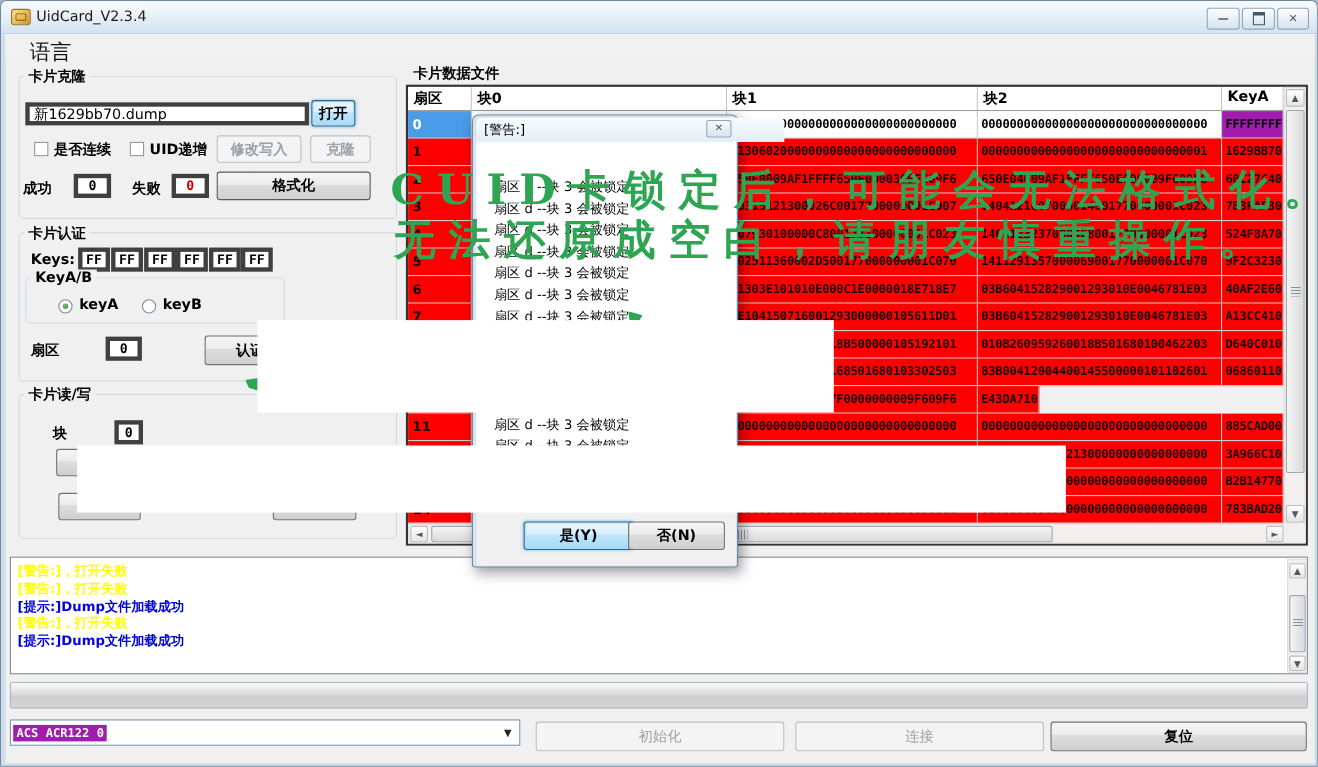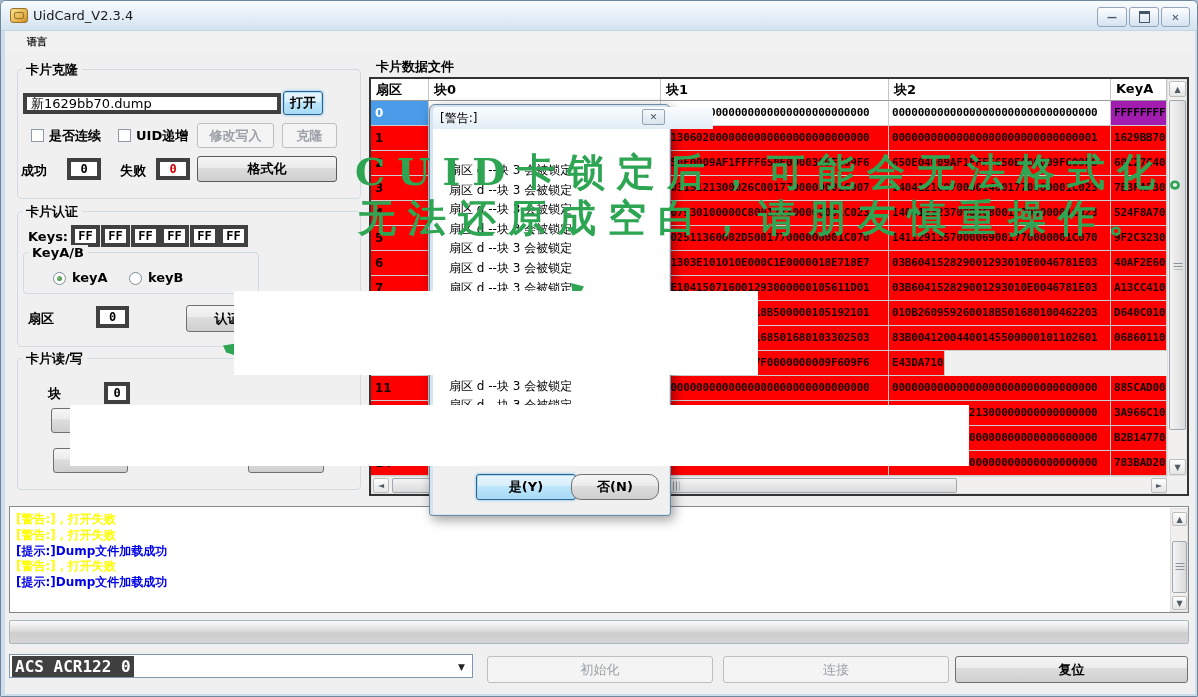--- a/index.html
+++ b/index.html
@@ -11,21 +11,21 @@
   .frame-strip{background:#CEDDEC;z-index:0;}
   #title-text{left:32px;top:7px;font-size:13px;color:#1a1a1a;}
   .chip{left:9px;top:7px;width:18px;height:15px;border:1px solid #9A7426;border-radius:3px;
         background:linear-gradient(135deg,#F9E18E,#E0AC45 70%,#C98F2E);}
   .chip::after{content:"";position:absolute;left:3px;top:3px;right:3px;bottom:3px;border:1px solid rgba(122,87,20,.75);border-radius:2px;}
   .winbtn{top:6px;width:30px;height:20px;border:1px solid #93A6B9;border-radius:3px;
           background:linear-gradient(#FDFEFF,#E8F0F7 50%,#D5E2EE);display:flex;align-items:center;justify-content:center;
           font-size:10px;color:#44566A;font-weight:bold;}
   .restore-glyph{width:9px;height:8px;border:1px solid #44566A;border-top-width:3px;}
   #menubar{left:4px;top:30px;width:1190px;height:22px;background:#F1F1F1;}
-  #menu-language{left:20px;top:33px;padding:1px 6px;font-size:10px;color:#111;font-weight:bold;}
+  #menu-language{left:20px;top:33px;padding:1px 6px;font-size:19px;color:#111;}
   
   .grp{border:1px solid #D3DBE2;border-radius:4px;background:transparent;}
   .grp-label{background:#F0F0F0;padding:0 4px;font-size:13px;font-weight:bold;color:#000;}
   .lbl{font-size:13px;font-weight:bold;color:#000;}
   .tb{background:#fff;border:4px solid #404040;font-size:13px;color:#000;display:flex;align-items:center;padding:0 4px;overflow:hidden;white-space:nowrap;}
   .tb.center{justify-content:center;font-weight:bold;font-family:"DejaVu Sans Mono",monospace;font-size:12px;}
   .btn{display:flex;align-items:center;justify-content:center;border:1px solid #707070;border-radius:3px;
        background:linear-gradient(#F5F5F5,#EBEBEB 45%,#DDDDDD 46%,#CFCFCF);font-size:13px;color:#000;}
   .btn.bold{font-weight:bold;}
   .btn.dark{border-color:#5A5A5A;}
@@ -74,21 +74,21 @@
   .gmark{z-index:8;background:#2DA552;}
   .redact{background:#FFFFFF;z-index:10;}
   
   #log{left:8px;top:505px;width:1180px;height:107px;background:#fff;border:1px solid #828790;overflow:hidden;}
   .log-line{font-size:12px;line-height:15.8px;padding-left:6px;white-space:nowrap;font-weight:bold;}
   
   #progress{left:8px;top:619px;width:1180px;height:24px;border:1px solid #AAB4BE;border-radius:2px;
             background:linear-gradient(#FBFBFB,#DCDCDC 45%,#CDCDCD 55%,#D6D6D6);}
   #bottom-band{left:4px;top:612px;width:1190px;height:81px;background:#EBF0F7;z-index:-1;}
   #combo{left:8px;top:653px;width:464px;height:24px;background:#fff;border:1px solid #7F96AF;display:flex;align-items:center;}
-  #combo .val{margin-left:2px;background:#404040;color:#fff;font-family:"DejaVu Sans Mono",monospace;font-size:16px;font-weight:bold;padding:1px 3px;}
+  #combo .val{margin-left:2px;background:#a21caf;color:#fff;font-family:"DejaVu Sans Mono",monospace;font-size:11px;font-weight:bold;padding:1px 3px;}
   #combo .arrow{position:absolute;right:7px;top:7px;font-size:9px;color:#222;}
 </style>
 </head>
 <body>
 
 <div id="win">
 
   <div class="abs frame-strip" style="left:0;top:30px;width:4px;height:667px;"></div>
   <div class="abs frame-strip" style="left:1194px;top:30px;width:4px;height:667px;"></div>
   <div class="abs frame-strip" style="left:0;top:693px;width:1198px;height:4px;"></div>
@@ -330,21 +330,21 @@
           <div class="dlg-line">扇区 d --块 3 会被锁定</div>
           <div class="dlg-line">扇区 d --块 3 会被锁定</div>
           <div class="dlg-line">扇区 d --块 3 会被锁定</div>
           <div class="dlg-line">扇区 d --块 3 会被锁定</div>
           <div class="dlg-line">扇区 d --块 3 会被锁定</div>
           <div class="dlg-line">扇区 d --块 3 会被锁定</div>
         </div>
     </div>
     <div class="abs" id="dlg-strip"></div>
     <div class="abs btn bold focus" style="left:46px;top:369px;width:100px;height:26px;">是(Y)</div>
-    <div class="abs btn bold" style="left:141px;top:369px;width:88px;height:26px;border-radius:10px;">否(N)</div>
+    <div class="abs btn bold" style="left:141px;top:369px;width:88px;height:26px;">否(N)</div>
   </div>
 
   <div class="abs gtext" style="left: 354px; top: 146px; color: rgb(45, 165, 82);">CUID卡锁定后，可能会无法格式化。</div>
   <div class="abs gtext" style="left: 357px; top: 192px; color: rgb(45, 165, 82);">无法还原成空白，请朋友慎重操作。</div>
   <div class="abs gmark" style="left:570px;top:282px;width:13px;height:14px;clip-path:polygon(0 0,100% 25%,55% 100%,10% 60%);"></div>
   <div class="abs gmark" style="left:222px;top:342px;width:16px;height:12px;clip-path:polygon(0 20%,100% 0,70% 100%,20% 80%);"></div>
 
   <div class="abs redact" style="left:233px;top:290px;width:524px;height:84px;"></div>
   <div class="abs redact" style="left:69px;top:404px;width:899px;height:61px;"></div>
 

